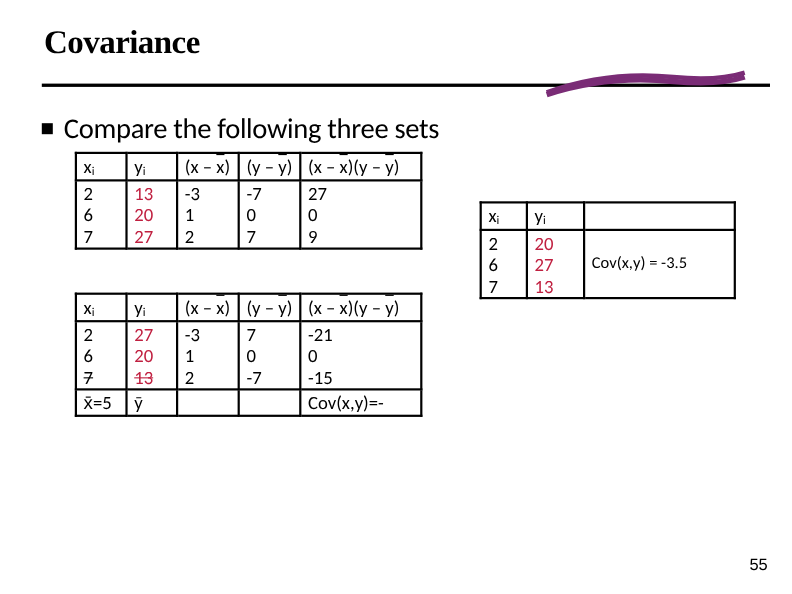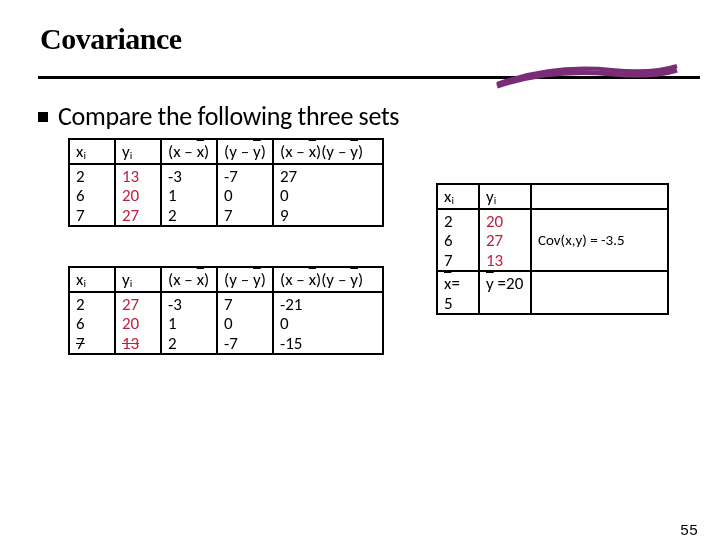--- a/index.html
+++ b/index.html
@@ -90,23 +90,23 @@
 .t2 td:nth-child(5) { width: 110px; }
 
 .t3 { top: 45px; left: 436px; z-index: 1; }
 .t3 td:nth-child(1) { width: 42px; }
 .t3 td:nth-child(2) { width: 52px; }
 .t3 td:nth-child(3) { width: 137px; }
 
 .pagenum {
   position: absolute;
   right: 22px;
-  bottom: 0;
+  bottom: 18px;
   font-size: 15px;
-  font-family: Liberation Mono, monospace;
+  font-family: Liberation Sans, sans-serif;
   margin-left: 33px;
 }
 </style>
 </head>
 <body>
 
 <div class="title">Covariance</div>
 
 <div class="rule-wrap">
   <div class="line"></div>
@@ -190,20 +190,27 @@
       <div>7</div>
       <div>0</div>
       <div>-7</div>
     </td>
     <td>
       <div>-21</div>
       <div>0</div>
       <div>-15</div>
     </td>
   </tr>
+  <tr>
+    <td>x̄=5</td>
+    <td>ȳ</td>
+    <td></td>
+          <td></td>
+    <td>Cov(x,y)=-</td>
+  </tr>
 </tbody>
     </table>
 
 <table class="tbl t3">
   <tbody>
         <tr class="hdr">
     <td>x<span class="sub">i</span></td>
     <td>y<span class="sub">i</span></td>
     <td></td>
   </tr>
@@ -213,23 +220,18 @@
       <div>6</div>
       <div>7</div>
     </td>
     <td>
       <div class="red">20</div>
       <div class="red">27</div>
       <div class="red">13</div>
     </td>
     <td style="vertical-align:middle;font-size:15px">Cov(x,y) = -3.5</td>
   </tr>
-  <tr>
-    <td><span class="over">x</span>= 5</td>
-    <td><span class="over">y</span> =20</td>
-    <td></td>
-  </tr>
 </tbody>
     </table>
 
 </div>
 
 <div class="pagenum">55</div>
 
 </body></html>

